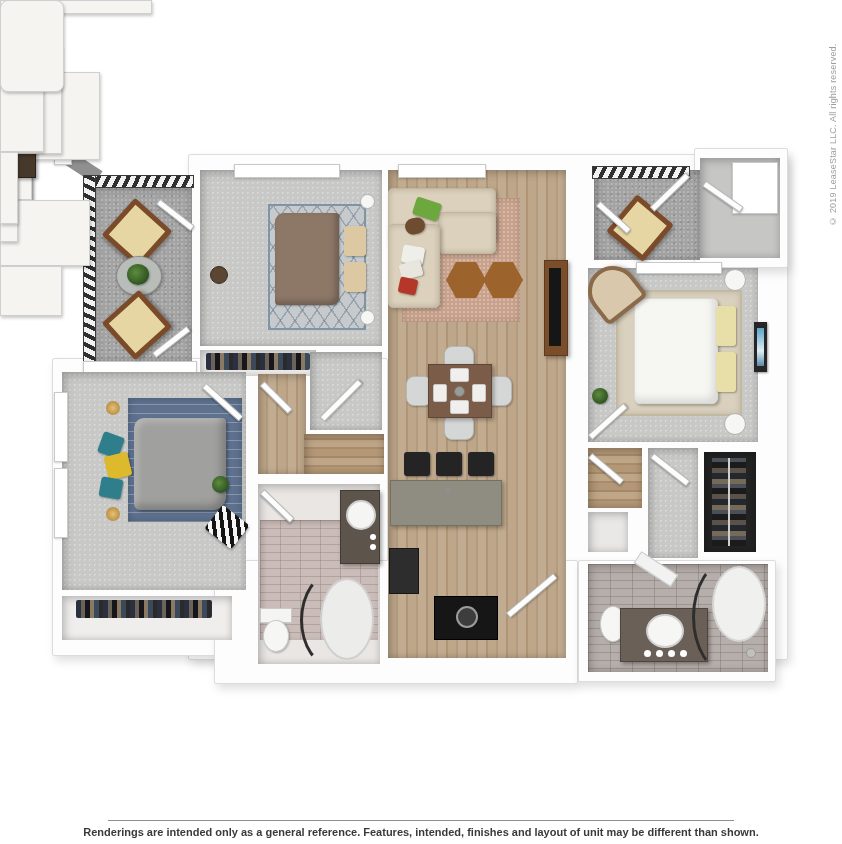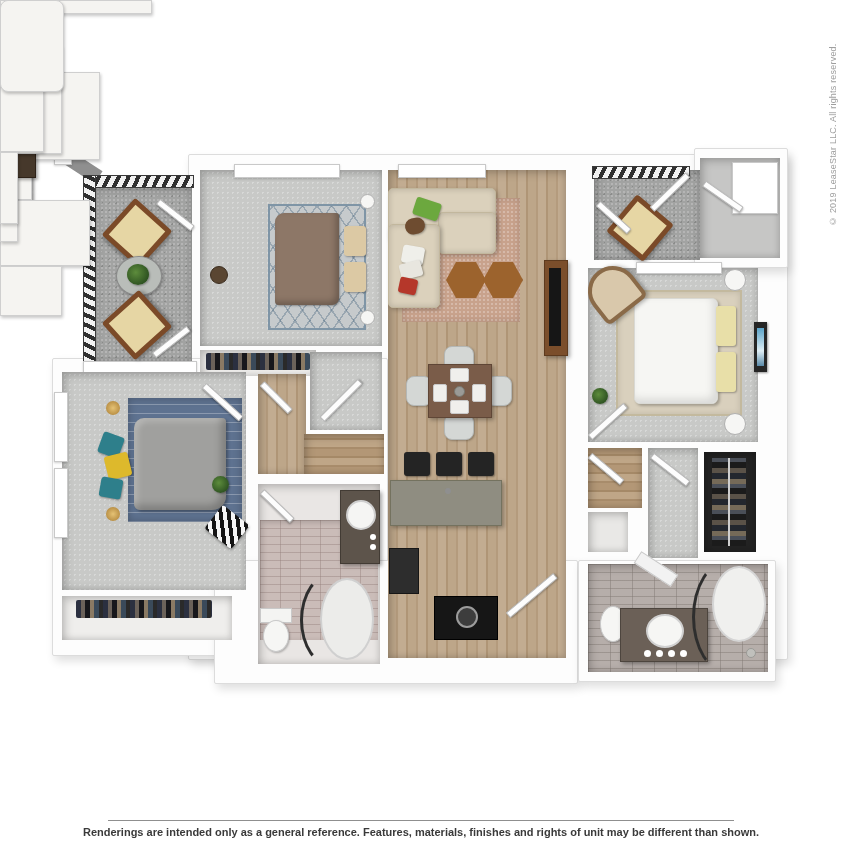--- a/index.html
+++ b/index.html
@@ -249,13 +249,13 @@
     <div class="abs" style="left:320px;top:578px;width:50px;height:78px;border-radius:50%;background:#ececea;border:2px solid #d0d0d0;"></div>
     <div class="arc" style="left:300px;top:572px;width:60px;height:90px;"></div>
     <div class="abs" style="left:260px;top:608px;width:30px;height:13px;background:#f4f4f2;border:1px solid #c9c9c9;"></div>
     <div class="abs" style="left:263px;top:620px;width:24px;height:30px;border-radius:50%;background:#f6f6f4;border:1px solid #c9c9c9;box-shadow:1px 1px 2px rgba(0,0,0,0.25);"></div>
   </div>
 
 </div>
 
 <div class="watermark">© 2019 LeaseStar LLC. All rights reserved.</div>
 <div class="footer-rule"></div>
-<div class="footer-text">Renderings are intended only as a general reference. Features, materials, finishes and rights of unit may be different than shown.</div>
+<div class="footer-text">Renderings are intended only as a general reference. Features, intended, finishes and layout of unit may be different than shown.</div>
 
 </body></html>

